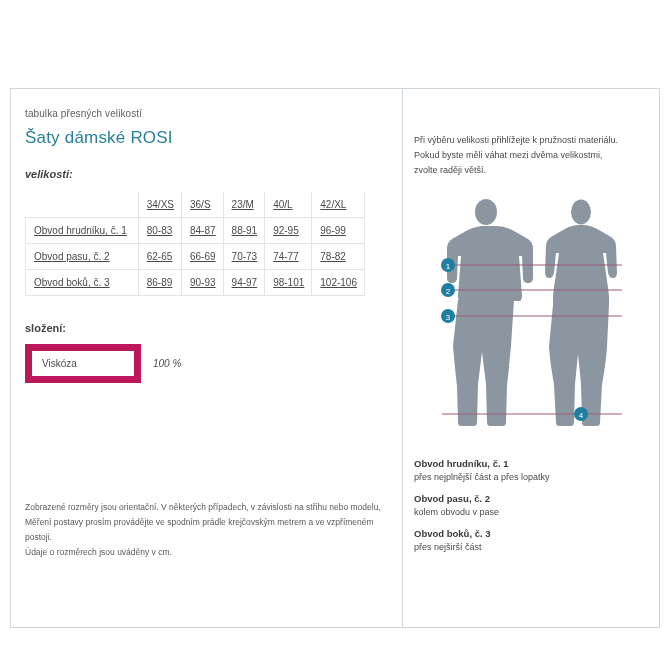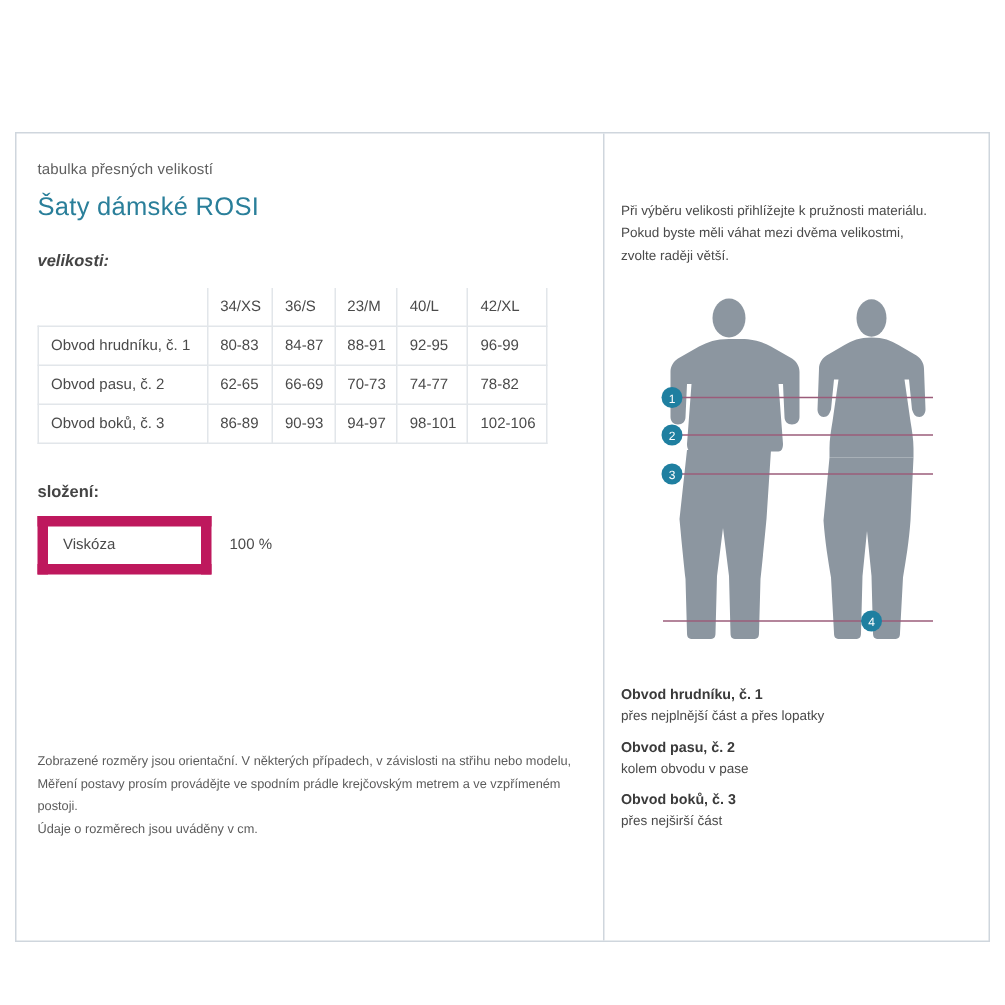--- a/index.html
+++ b/index.html
@@ -72,20 +72,21 @@
     width: 340px;
     font-size: 10px;
     color: #4a4a4a;
   }
   table.sizes th, table.sizes td {
     border: 1px solid #e2e6ea;
     padding: 7px 7px 7px 8px;
     text-align: left;
     font-weight: normal;
     white-space: nowrap;
+    text-decoration: underline;
   }
   table.sizes thead th {
     color: #4a4a4a;
     background: #fff;
     font-size: 10px;
     border-top: none;
   }
   table.sizes thead th:first-child {
     border-left: none;
     border-top: none;
@@ -109,20 +110,21 @@
     border: 7px solid #be185d;
     padding: 7px 10px;
   }
   table.compo td.name {
     width: 82px;
     color: #4a4a4a;
   }
   table.compo td.val {
     border: none;
     padding-left: 12px;
+    font-style: italic;
   }
   .notes {
     position: absolute;
     left: 25px;
     top: 500px;
     width: 360px;
     font-size: 8.5px;
     line-height: 15px;
     color: #5a5a5a;
   }

